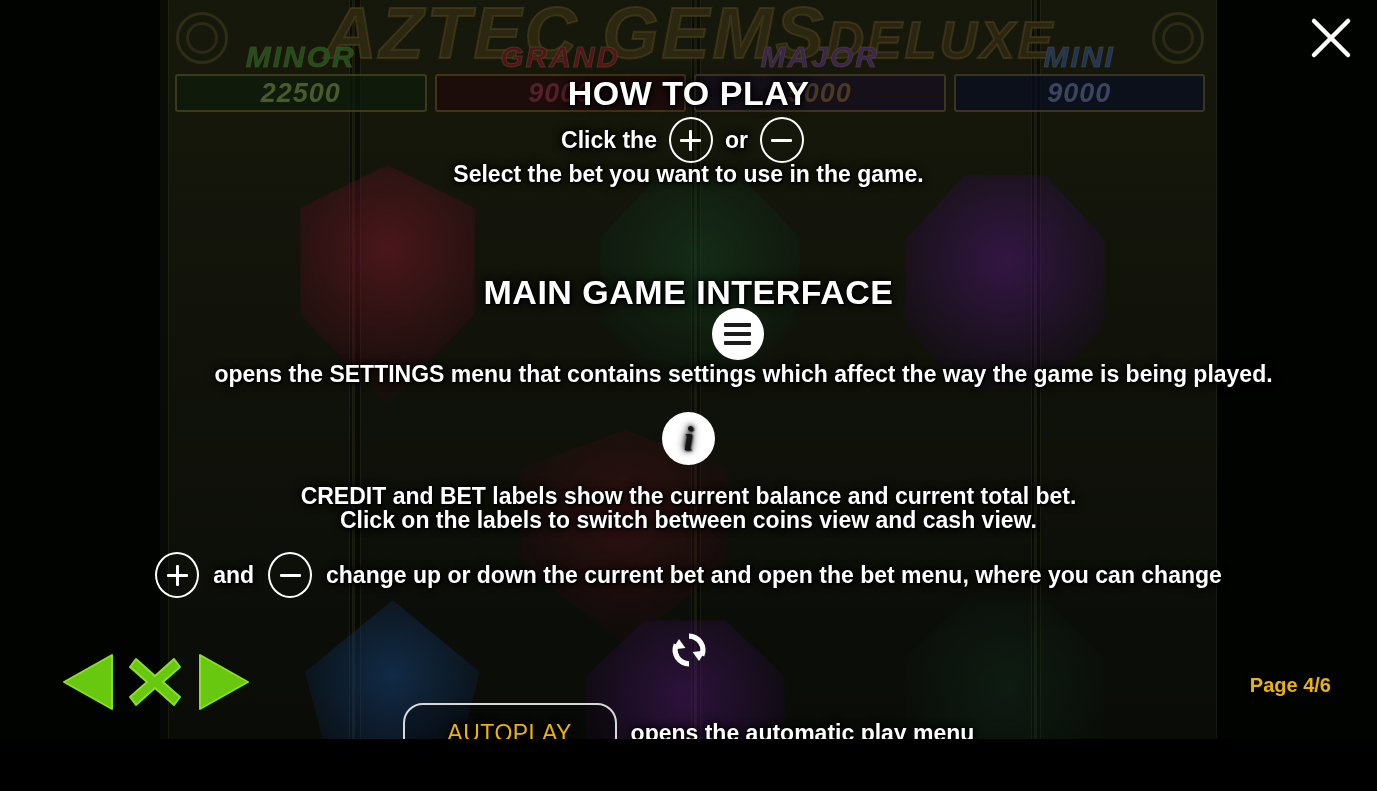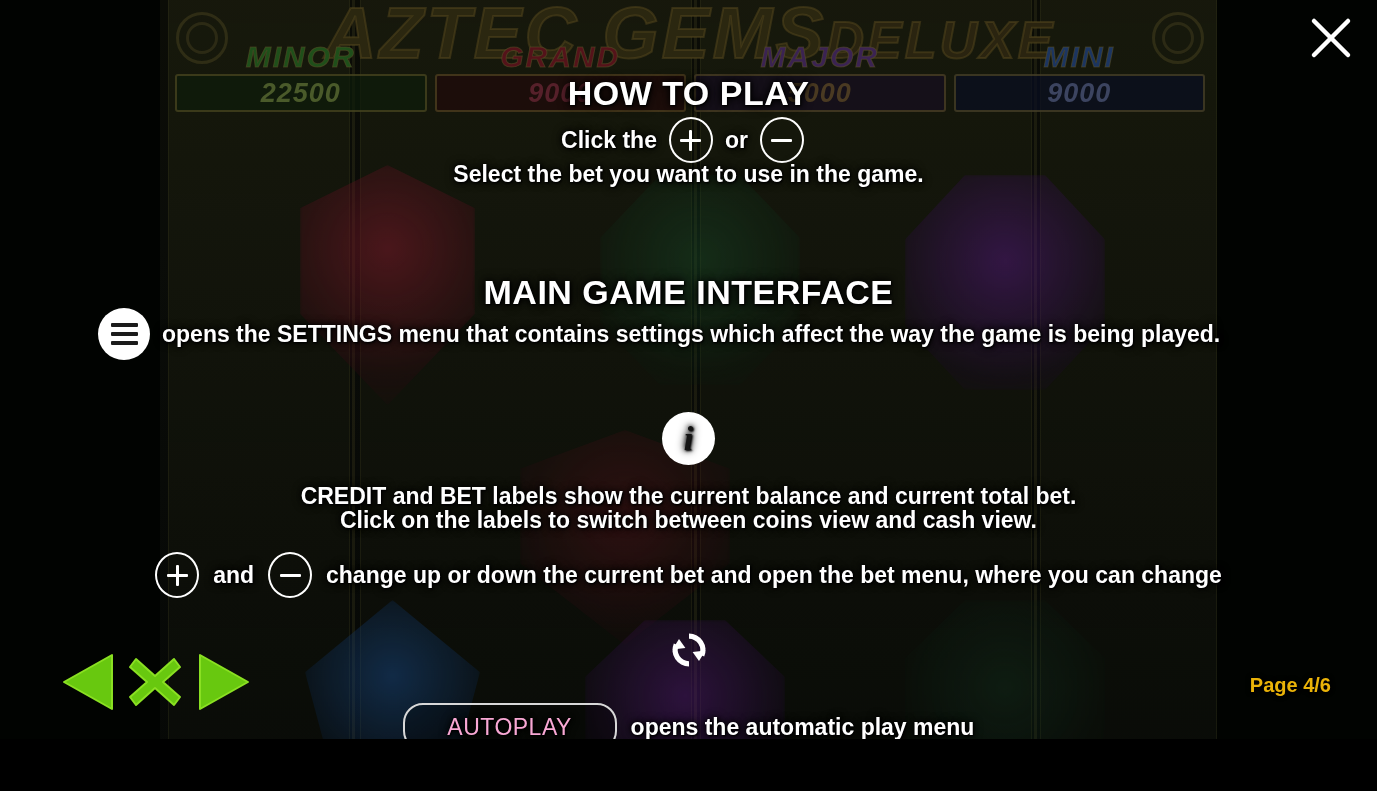--- a/index.html
+++ b/index.html
@@ -256,27 +256,27 @@
   
   .spin-icon { width: 52px; height: 52px; flex: none; }
 
   
   .autoplay-pill {
     display: inline-flex;
     align-items: center;
     justify-content: center;
     min-width: 174px;
     height: 36px;
-    padding: 4px 18px;
+    padding: 10px 18px;
     border: 2px solid #d8d8d8;
     border-radius: 20px;
     font-size: 23px;
     font-weight: normal;
     letter-spacing: .5px;
-    color: #f9a8d4;
+    color: #eab308;
     background: rgba(0,0,0,.25);
     flex: none;
   }
 
   
   .nav {
     position: absolute;
     left: 58px;
     bottom: 22px;
     display: flex;
@@ -370,21 +370,21 @@
       <span class="inline-txt">or</span>
       <span class="circ" style="margin:0 12px;">
         <span class="bar-h"></span>
       </span>
     </div>
 
     <div class="para" style="top:160px;">Select the bet you want to use in the game.</div>
 
     <div class="h1" style="top:273px;">MAIN GAME INTERFACE</div>
 
-    <div class="row" style="top:308px;justify-content:flex-start;padding-left:98px;box-sizing:border-box;">
+    <div class="row" style="top:308px;justify-content:flex-start;padding-left:98px;box-sizing:border-box;flex-direction:column;">
       <span class="hamburger">
         <i></i>
         <i></i>
         <i></i>
       </span>
       <span class="inline-txt" style="margin-left:12px;">opens the SETTINGS menu that contains settings which affect the way the game is being played.</span>
     </div>
 
     <div class="row" style="top:412px;">
       <span class="info-icon">i</span>

